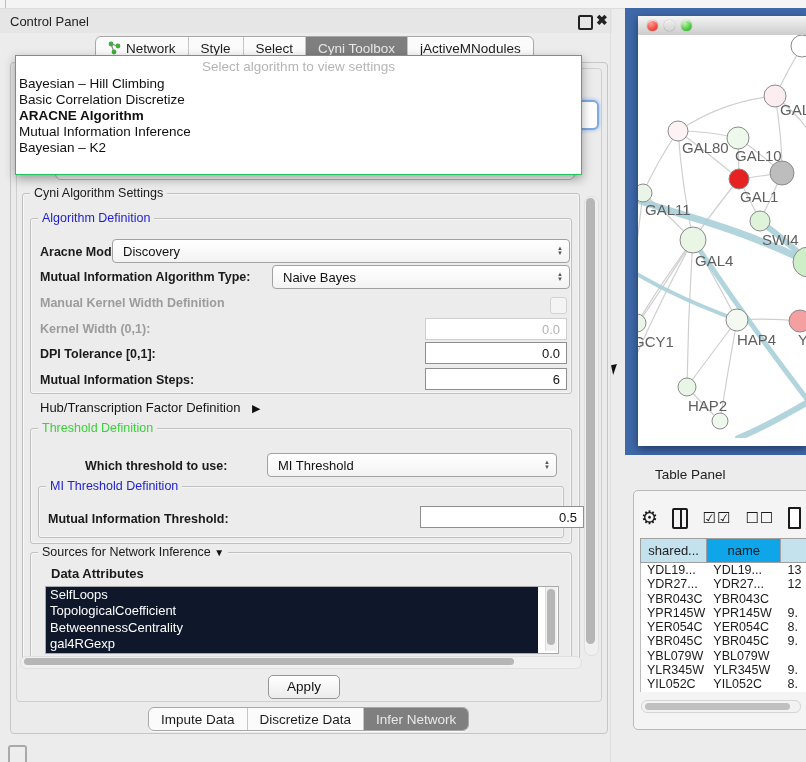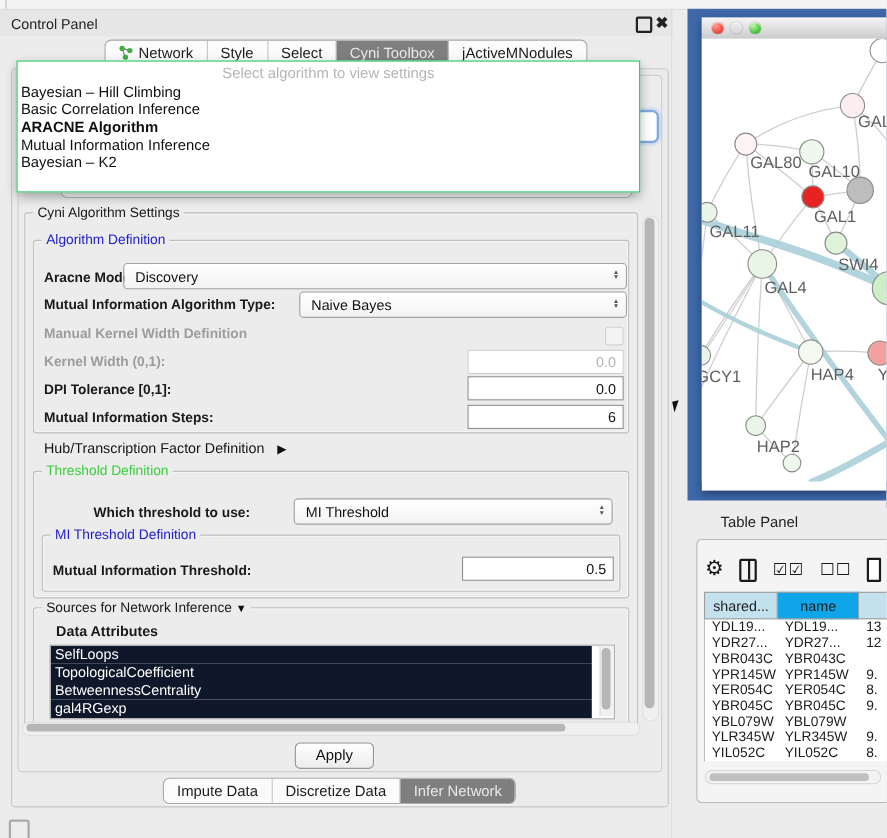--- a/index.html
+++ b/index.html
@@ -147,21 +147,21 @@
 <div class="abs" id="panel-a"></div>
 <div class="abs" id="panel-b"></div>
 
 <div class="abs" id="bg-focus-combo"></div>
 <div class="abs" id="bg-field">galFiltered.sif default node</div>
 
 <div class="abs" id="popup">
   <div id="popup-placeholder">Select algorithm to view settings</div>
   <div id="popup-items">
       <div class="popup-item">Bayesian – Hill Climbing</div>
-      <div class="popup-item">Basic Correlation Inference</div>
+      <div class="popup-item">Basic Correlation Discretize</div>
       <div class="popup-item bold">ARACNE Algorithm</div>
       <div class="popup-item">Mutual Information Inference</div>
       <div class="popup-item">Bayesian – K2</div>
     </div>
 </div>
 
 <div class="abs grp" style="left:22px;top:193px;width:556px;height:469px;"></div>
 <div class="abs grp-legend" style="left:30px;top:187px;color:#1a1a1a;">Cyni Algorithm Settings</div>
 
 <div class="abs grp" style="left:30px;top:218px;width:540px;height:174px;"></div>
@@ -210,21 +210,21 @@
   <span>MI Threshold</span>
   <span class="stepper">
       <span>▲</span>
       <span>▼</span>
     </span>
 </div>
 
 <div class="abs grp" style="left:38px;top:486px;width:524px;height:50px;"></div>
 <div class="abs grp-legend legend-blue" style="left:46px;top:480px;">MI Threshold Definition</div>
 <div class="abs lbl" style="left:48px;top:512px;">Mutual Information Threshold:</div>
-<div class="abs field" style="left:420px;top:506px;width:138px;height:22px;">0.5</div>
+<div class="abs field" style="left:420px;top:506px;width:164px;height:22px;">0.5</div>
 
 <div class="abs grp" style="left:30px;top:552px;width:540px;height:108px;"></div>
 <div class="abs grp-legend" style="left:38px;top:546px;color:#1a1a1a;">
   <span>Sources for Network Inference</span>
   <span class="tri" style="font-size:10px;">▼</span>
 </div>
 <div class="abs lbl" style="left:40px;top:566px;font-size:13px;padding-left:11px;">Data Attributes</div>
 
 <div class="abs" id="attr-list">
     <div class="attr-item">SelfLoops</div>

